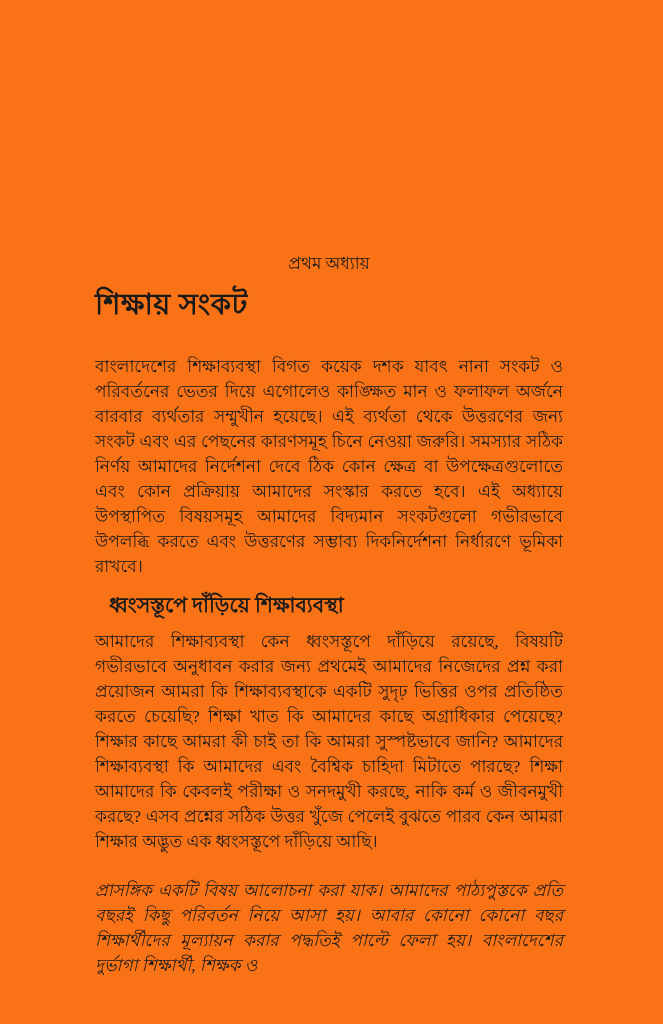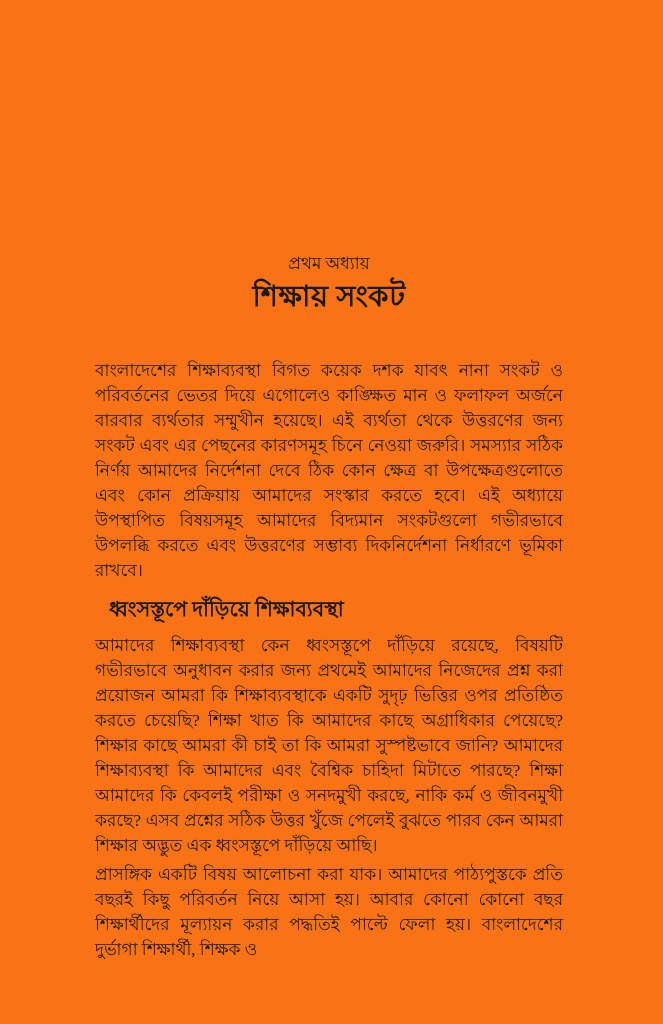--- a/index.html
+++ b/index.html
@@ -23,46 +23,47 @@
     width: 468px;
   }
   .chapter-label {
     padding-top: 252px;
     text-align: center;
     font-size: 17px;
     line-height: 24px;
     font-weight: 400;
   }
   .chapter-title {
-    margin: 0 0 0 0;
-    text-align: center;
+    margin: 8px 0 0 0;
+    text-align: left;
     font-size: 29px;
     line-height: 40px;
     font-weight: 700;
     letter-spacing: 0.5px;
   }
   .para {
     margin: 0;
     font-size: 17px;
     line-height: 25px;
     text-align: justify;
     text-justify: inter-word;
   }
   .intro-para {
-    margin-top: 42px;
+    margin-top: 30px;
   }
   .section-heading {
     margin: 12px 0 10px 14px;
     font-size: 20.5px;
     line-height: 28px;
     font-weight: 700;
     text-align: left;
   }
   .body-para + .body-para {
-    margin-top: 4px;
+    margin-top: 24px;
+    font-style: italic;
   }
 </style>
 </head>
 <body>
 
 <div class="book-page">
   <div class="content">
 
     <div class="chapter-label">প্রথম অধ্যায়</div>
 

